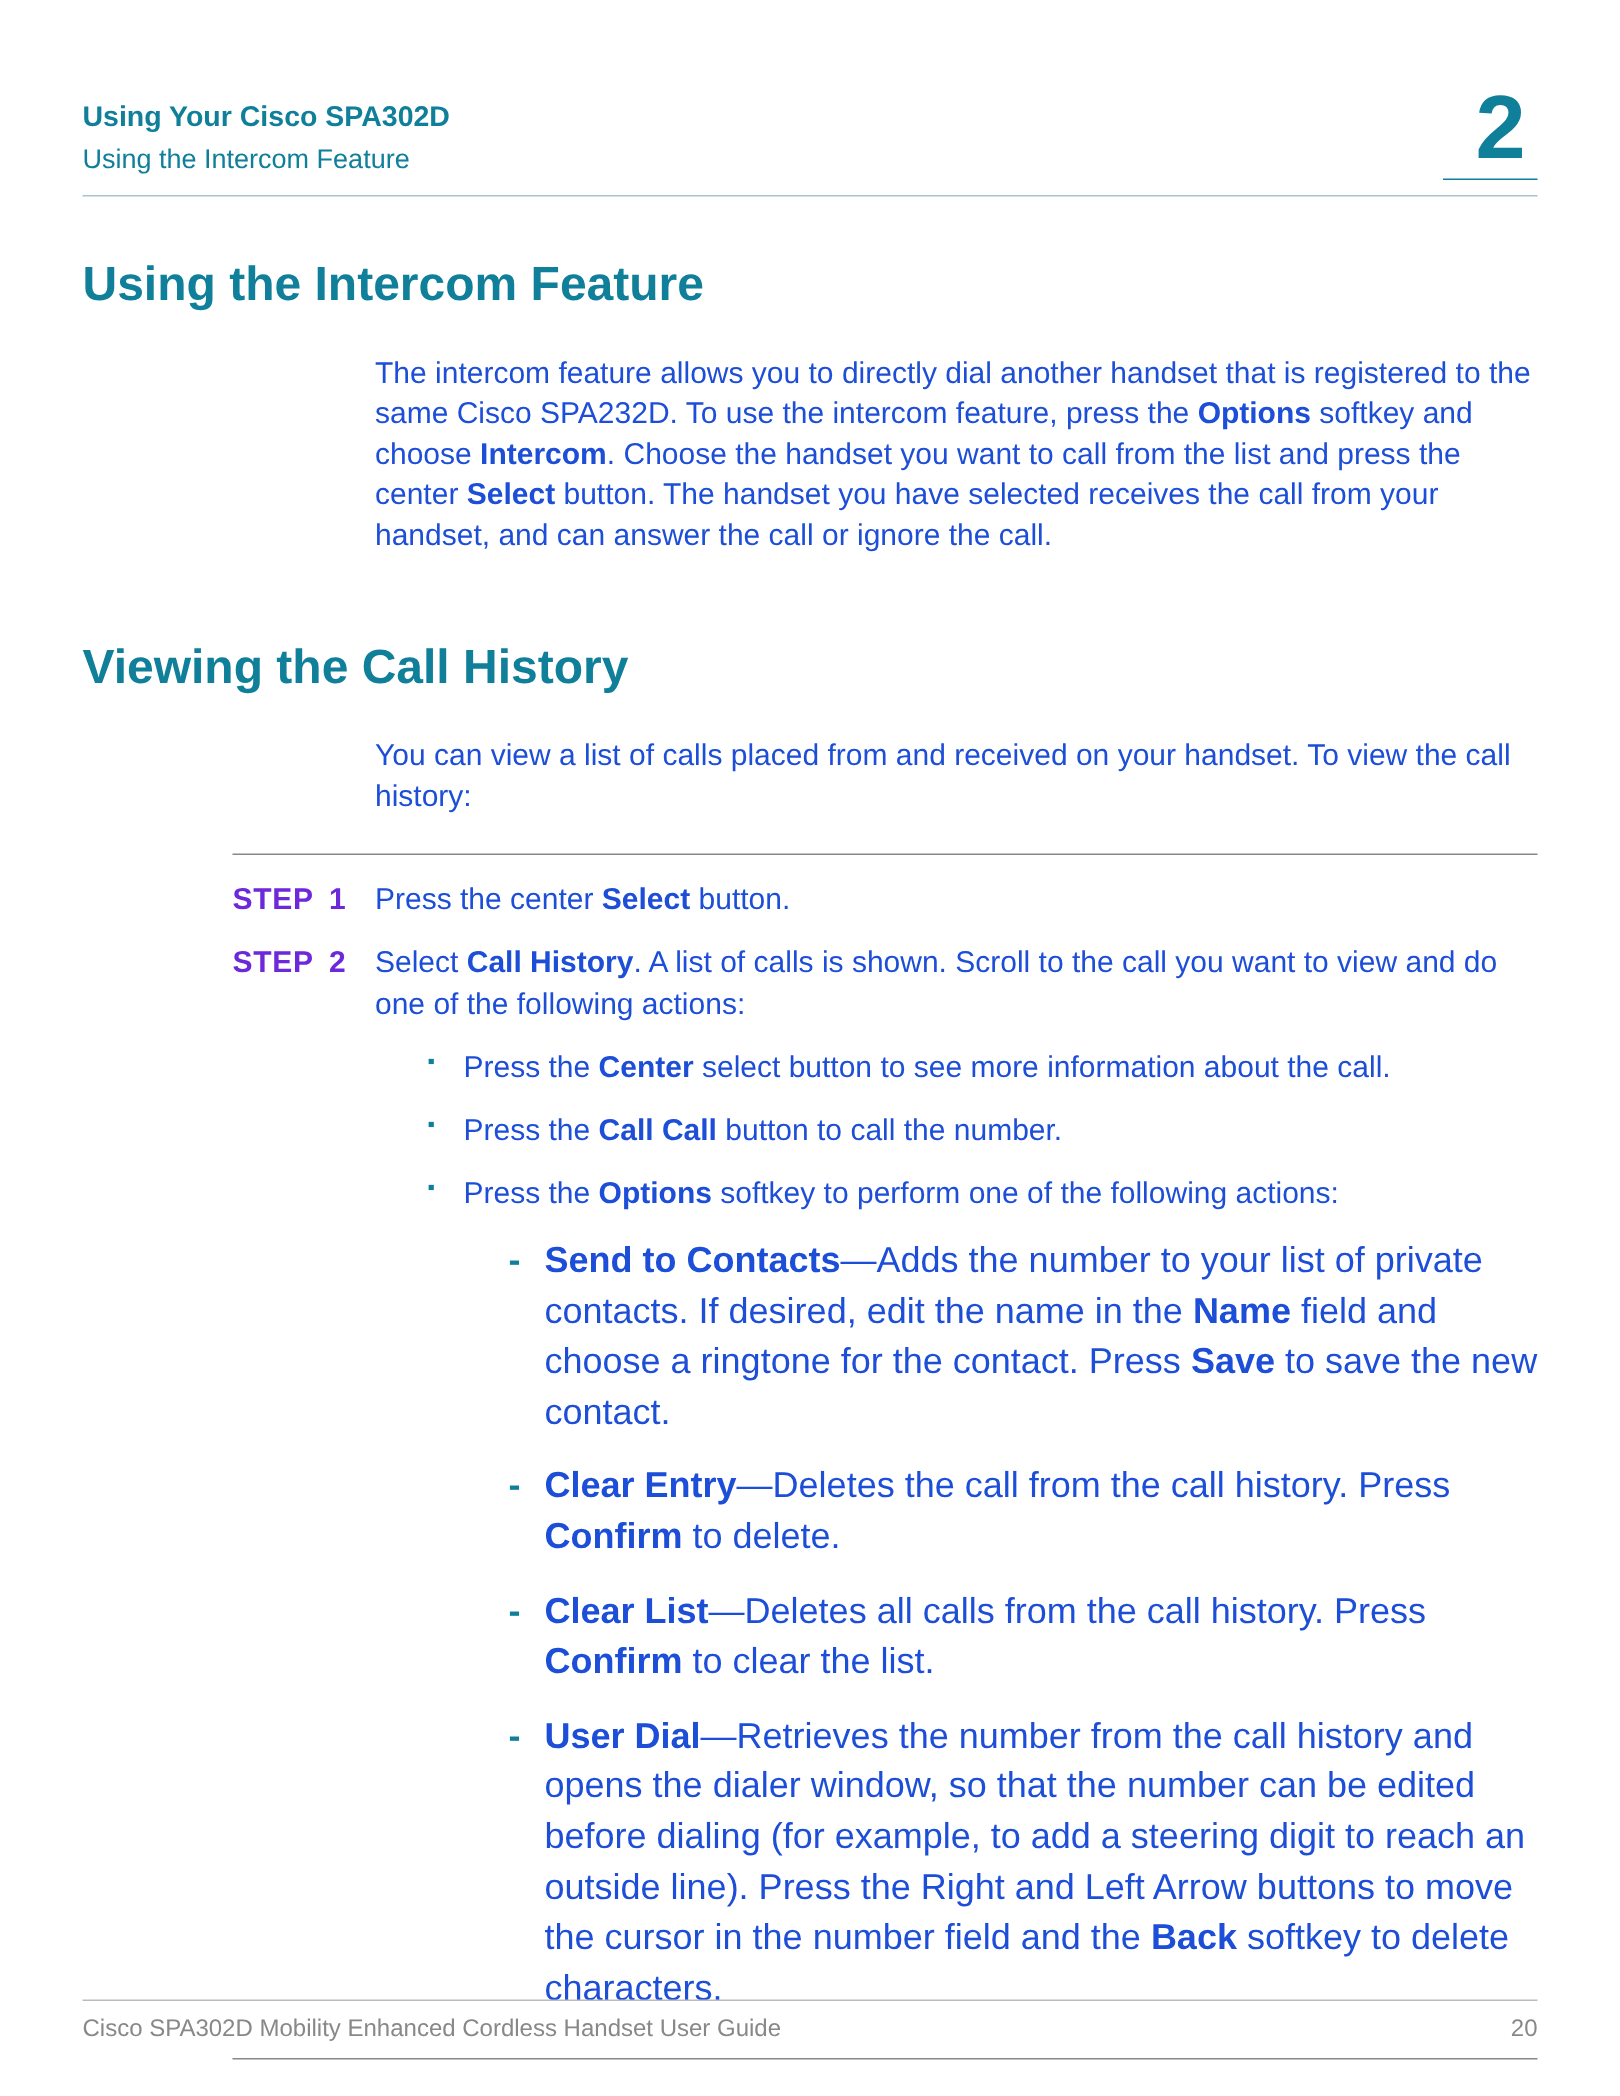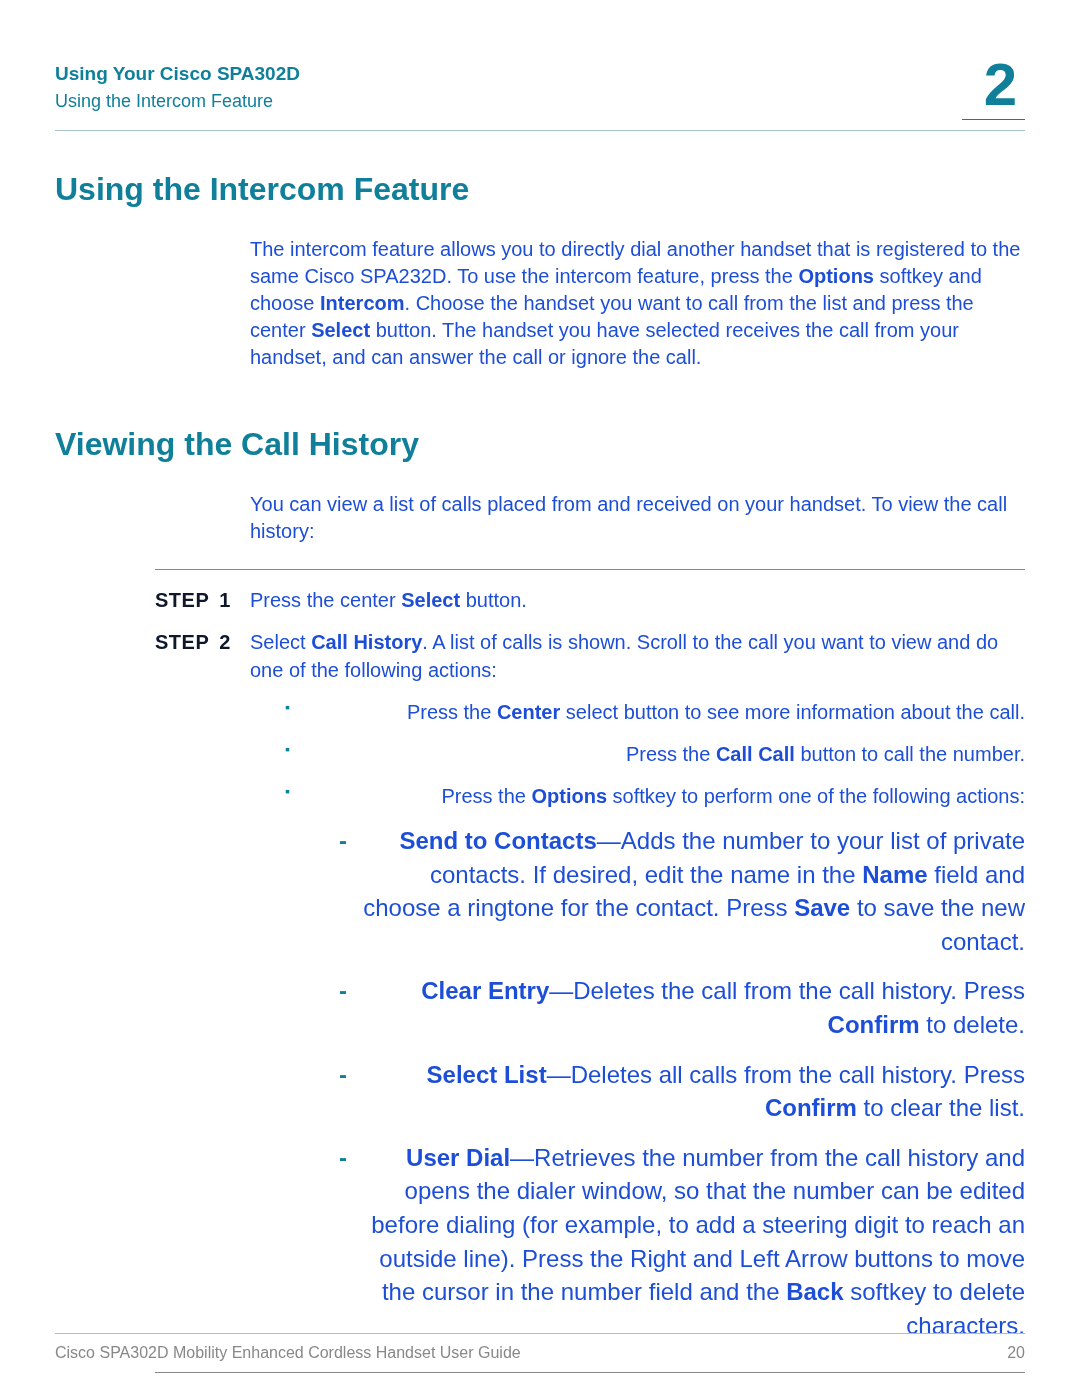--- a/index.html
+++ b/index.html
@@ -16,21 +16,21 @@
   .page {
     padding: 55px 55px 0 55px;
     box-sizing: border-box;
     height: 100%;
     display: flex;
     flex-direction: column;
   }
   .header-row {
     display: flex;
     justify-content: space-between;
-    align-items: center;
+    align-items: flex-end;
   }
   .header-left {
     line-height: 1.5;
   }
   .header-title {
     color: #0f7f9a;
     font-weight: bold;
     font-size: 19px;
   }
   .header-sub {
@@ -76,21 +76,21 @@
     border-top: 1px solid #888;
     margin: 14px 0 16px 0;
   }
   .step-row {
     display: flex;
     margin-bottom: 14px;
     font-size: 20px;
     line-height: 1.4;
   }
   .step-label {
-    color: #0f172a;
+    color: #6d28d9;
     font-weight: bold;
     width: 95px;
     flex-shrink: 0;
     letter-spacing: 0.5px;
   }
   .step-label .num { margin-left: 10px; }
   .step-text {
     flex: 1;
     color: #1d4ed8;
   }
@@ -99,21 +99,20 @@
     list-style: none;
     padding-left: 35px;
     margin: 14px 0 0 0;
   }
   ul.square > li {
     position: relative;
     padding-left: 24px;
     margin-bottom: 14px;
     font-size: 20px;
     line-height: 1.4;
-    text-align: right;
   }
   ul.square > li::before {
     content: "▪";
     position: absolute;
     left: 0;
     top: 0;
     color: #0f7f9a;
     font-size: 14px;
   }
   ul.dash {
@@ -186,21 +185,21 @@
           <div class="step-text">Press the center <b>Select</b> button.</div>
         </div>
         <div class="step-row">
           <div class="step-label">STEP<span class="num">2</span></div>
           <div class="step-text">Select <b>Call History</b>. A list of calls is shown. Scroll to the call you want to view and do one of the following actions:<ul class="square">
               <li>Press the <b>Center</b> select button to see more information about the call.</li>
               <li>Press the <b>Call Call</b> button to call the number.</li>
               <li>Press the <b>Options</b> softkey to perform one of the following actions:<ul class="dash">
                   <li><b>Send to Contacts</b>—Adds the number to your list of private contacts. If desired, edit the name in the <b>Name</b> field and choose a ringtone for the contact. Press <b>Save</b> to save the new contact.</li>
                   <li><b>Clear Entry</b>—Deletes the call from the call history. Press <b>Confirm</b> to delete.</li>
-                  <li><b>Select List</b>—Deletes all calls from the call history. Press <b>Confirm</b> to clear the list.</li>
+                  <li><b>Clear List</b>—Deletes all calls from the call history. Press <b>Confirm</b> to clear the list.</li>
                   <li><b>User Dial</b>—Retrieves the number from the call history and opens the dialer window, so that the number can be edited before dialing (for example, to add a steering digit to reach an outside line). Press the Right and Left Arrow buttons to move the cursor in the number field and the <b>Back</b> softkey to delete characters.</li>
                 </ul></li>
             </ul></div>
         </div>
       </div>
     <hr class="steps-rule">
   </div>
 
   <div class="footer">
     <hr class="footer-rule">

